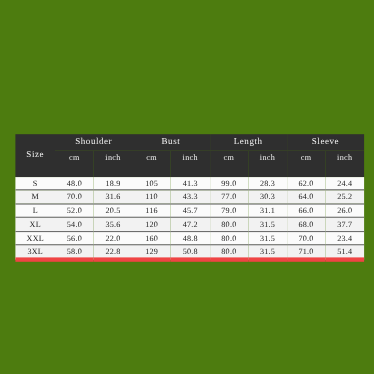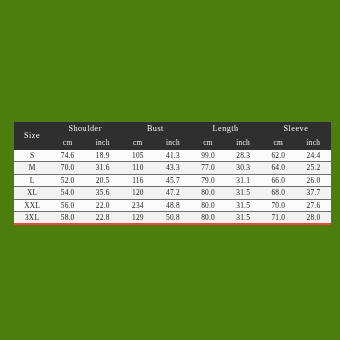--- a/index.html
+++ b/index.html
@@ -52,21 +52,21 @@
     vertical-align: middle;
     font-size: 8.2px;
     letter-spacing: 0.5px;
   }
 
   thead.chart-head tr.unit-row th {
     height: 12px;
     vertical-align: middle;
     font-size: 7.4px;
     letter-spacing: 0.3px;
-    padding-bottom: 1px;
+    padding-bottom: 12px;
   }
 
   th.size-head {
     font-size: 8.2px;
     letter-spacing: 0.5px;
   }
 
   
   tbody.chart-body td {
     height: 11.4px;
@@ -78,21 +78,21 @@
     padding: 0;
     font-size: 7.4px;
     letter-spacing: 0.2px;
   }
 
   tbody.chart-body tr:nth-child(even) td {
     background: #f2f2f2;
   }
 
   tbody.chart-body tr:last-child td {
-    border-bottom: 2px solid #ef4444;
+    border-bottom: 4px solid #ef4444;
   }
 
   td.size-cell {
     letter-spacing: 0.3px;
   }
 
   
   col.c-size { width: 11.4%; }
   col.c-cm   { width: 11.1%; }
   col.c-in   { width: 11.1%; }
@@ -132,21 +132,21 @@
           <th>cm</th>
           <th>inch</th>
           <th>cm</th>
           <th>inch</th>
         </tr>
       </thead>
 
       <tbody class="chart-body">
         <tr>
           <td class="size-cell">S</td>
-          <td>74.6</td>
+          <td>48.0</td>
           <td>18.9</td>
           <td>105</td>
           <td>41.3</td>
           <td>99.0</td>
           <td>28.3</td>
           <td>62.0</td>
           <td>24.4</td>
         </tr>
         <tr>
           <td class="size-cell">M</td>
@@ -178,35 +178,35 @@
           <td>47.2</td>
           <td>80.0</td>
           <td>31.5</td>
           <td>68.0</td>
           <td>37.7</td>
         </tr>
         <tr>
           <td class="size-cell">XXL</td>
           <td>56.0</td>
           <td>22.0</td>
-          <td>234</td>
+          <td>160</td>
           <td>48.8</td>
           <td>80.0</td>
           <td>31.5</td>
           <td>70.0</td>
-          <td>27.6</td>
+          <td>23.4</td>
         </tr>
         <tr>
           <td class="size-cell">3XL</td>
           <td>58.0</td>
           <td>22.8</td>
           <td>129</td>
           <td>50.8</td>
           <td>80.0</td>
           <td>31.5</td>
           <td>71.0</td>
-          <td>28.0</td>
+          <td>51.4</td>
         </tr>
       </tbody>
     </table>
   </div>
 
 </div>
 
 </body></html>

